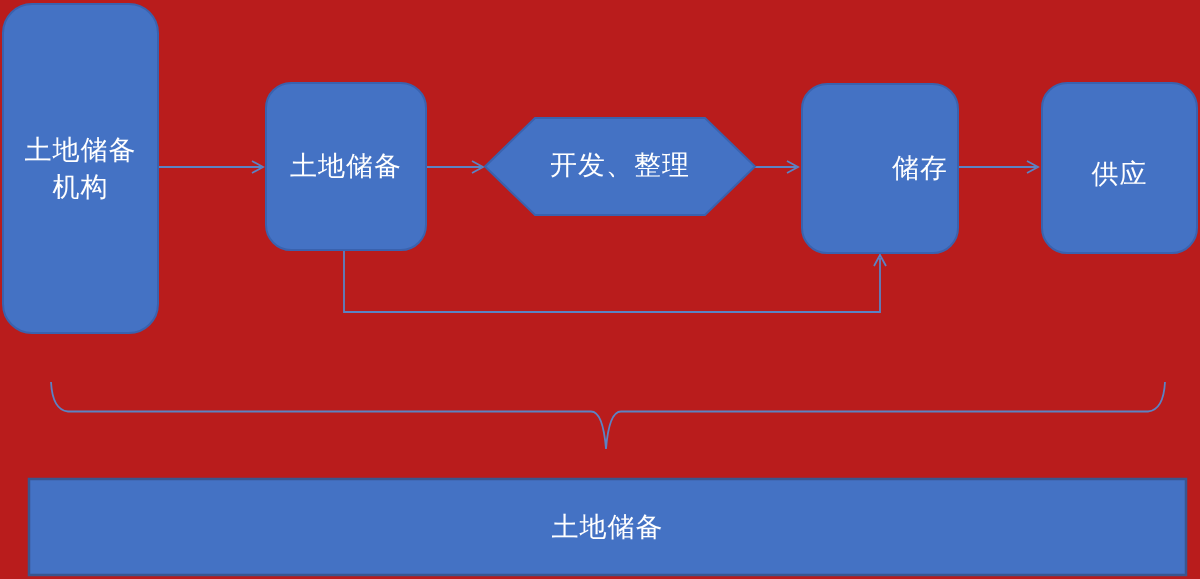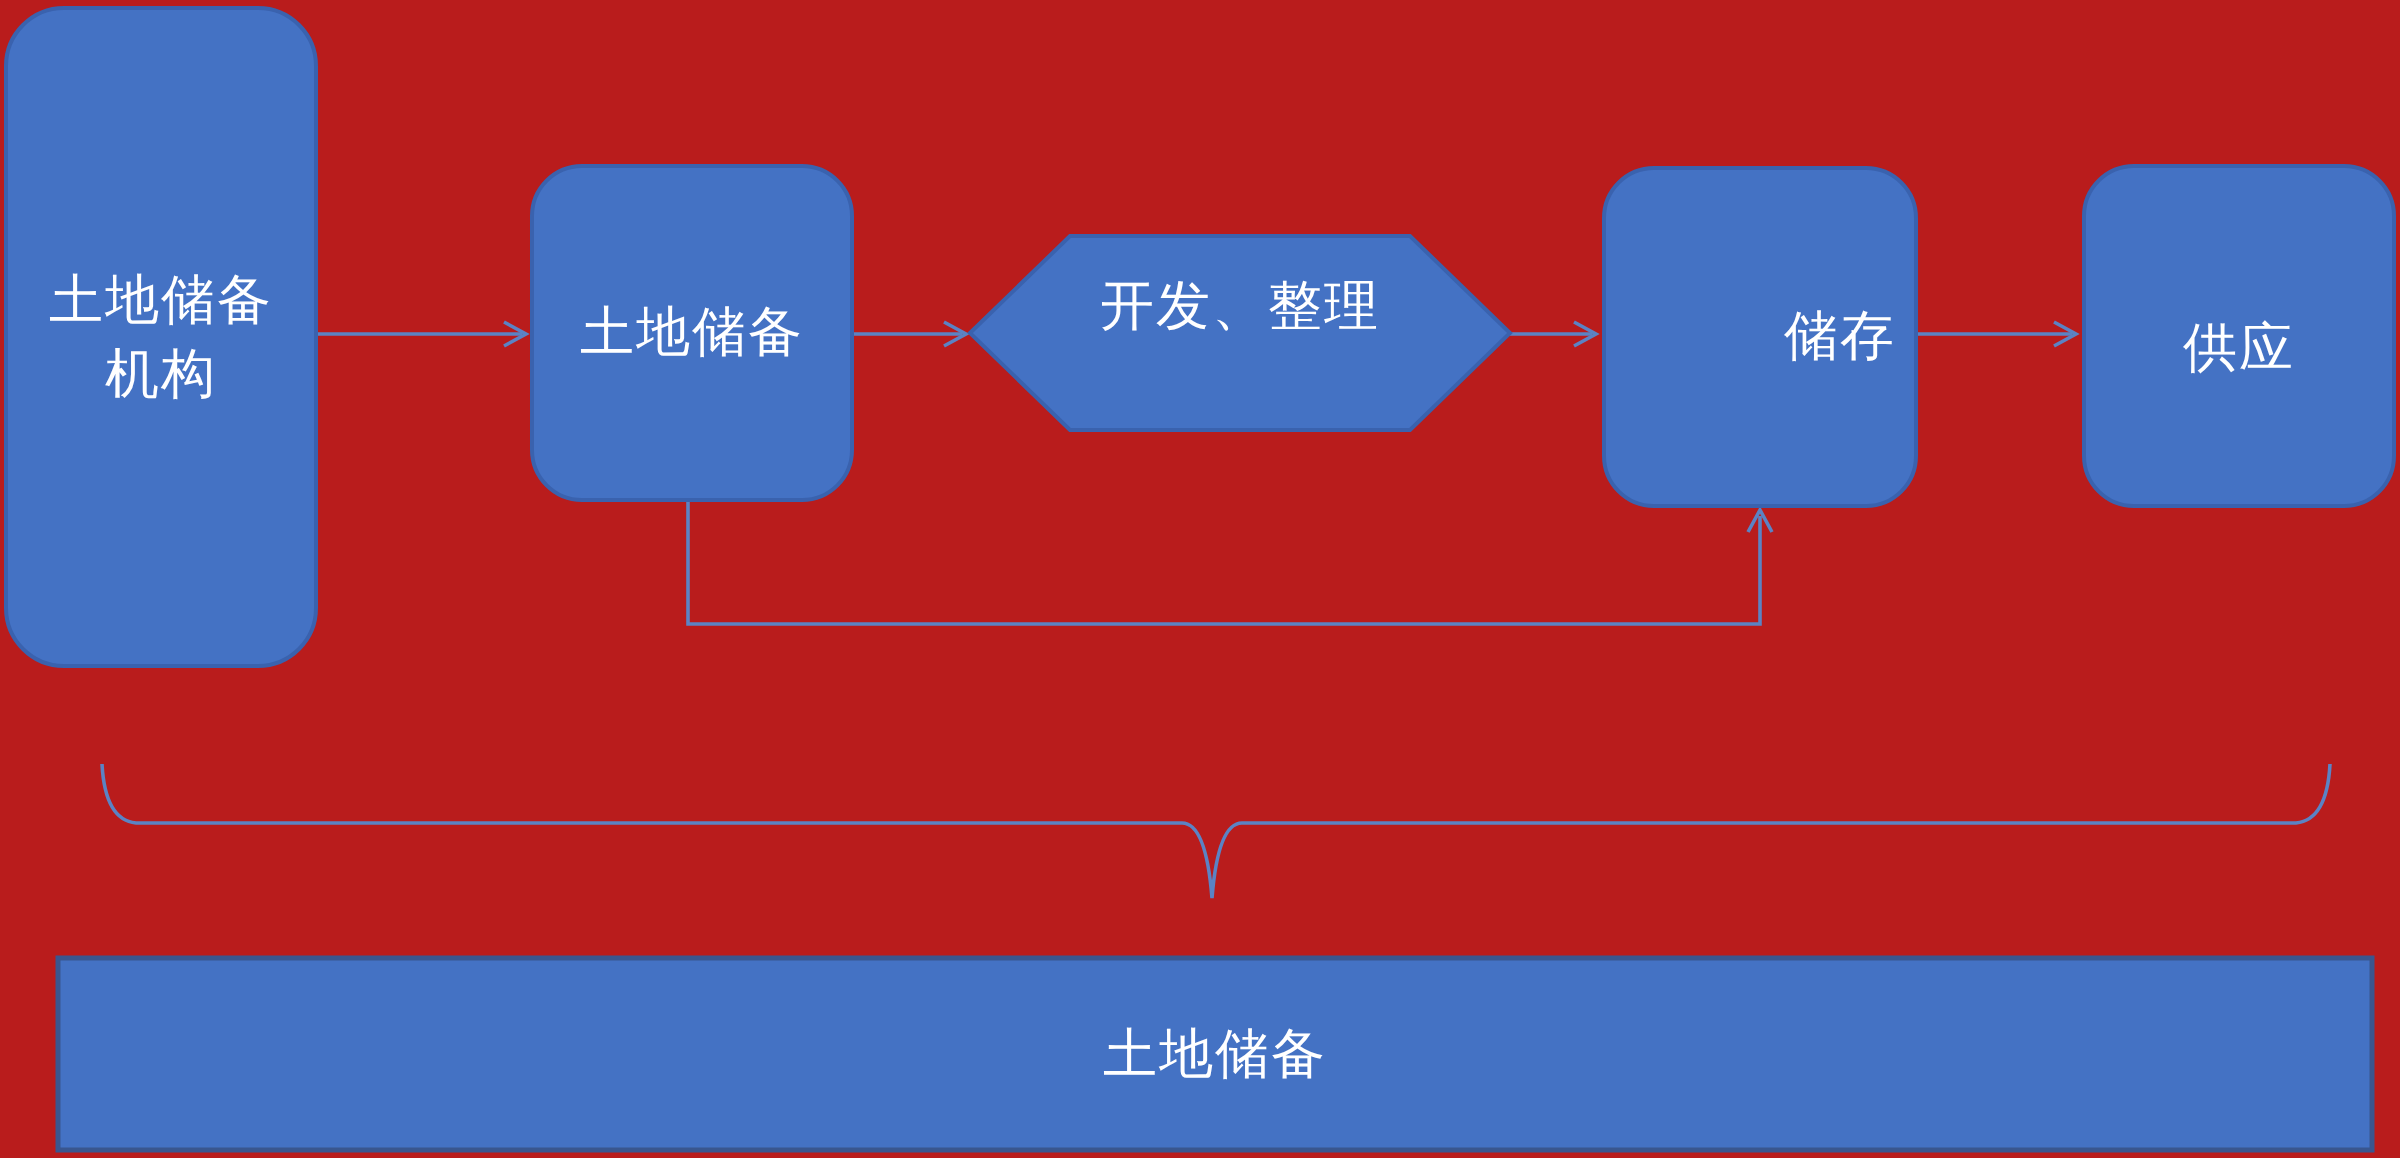--- a/index.html
+++ b/index.html
@@ -83,21 +83,21 @@
     <rect x="29" y="479" width="1157" height="96" fill="#4472C4" stroke="#39568F" stroke-width="2.5"></rect>
   </svg>
 
   <div class="node-label" style="left:3px; top:4px; width:155px; height:329px;">
     <div>土地储备</div>
     <div>机构</div>
   </div>
 
   <div class="node-label" style="left:266px; top:83px; width:160px; height:167px;">土地储备</div>
 
-  <div class="node-label" style="left:485px; top:110px; width:270px; height:87px;">开发、整理</div>
+  <div class="node-label" style="left:485px; top:122px; width:270px; height:87px;">开发、整理</div>
 
   <div class="node-label" style="left:842px; top:84px; width:156px; height:169px;">储存</div>
 
   <div class="node-label" style="left:1042px; top:83px; width:155px; height:183px;">供应</div>
 
   <div class="node-label" style="left:29px; top:479px; width:1157px; height:96px;">土地储备</div>
 
 </div>
 
 </body></html>

